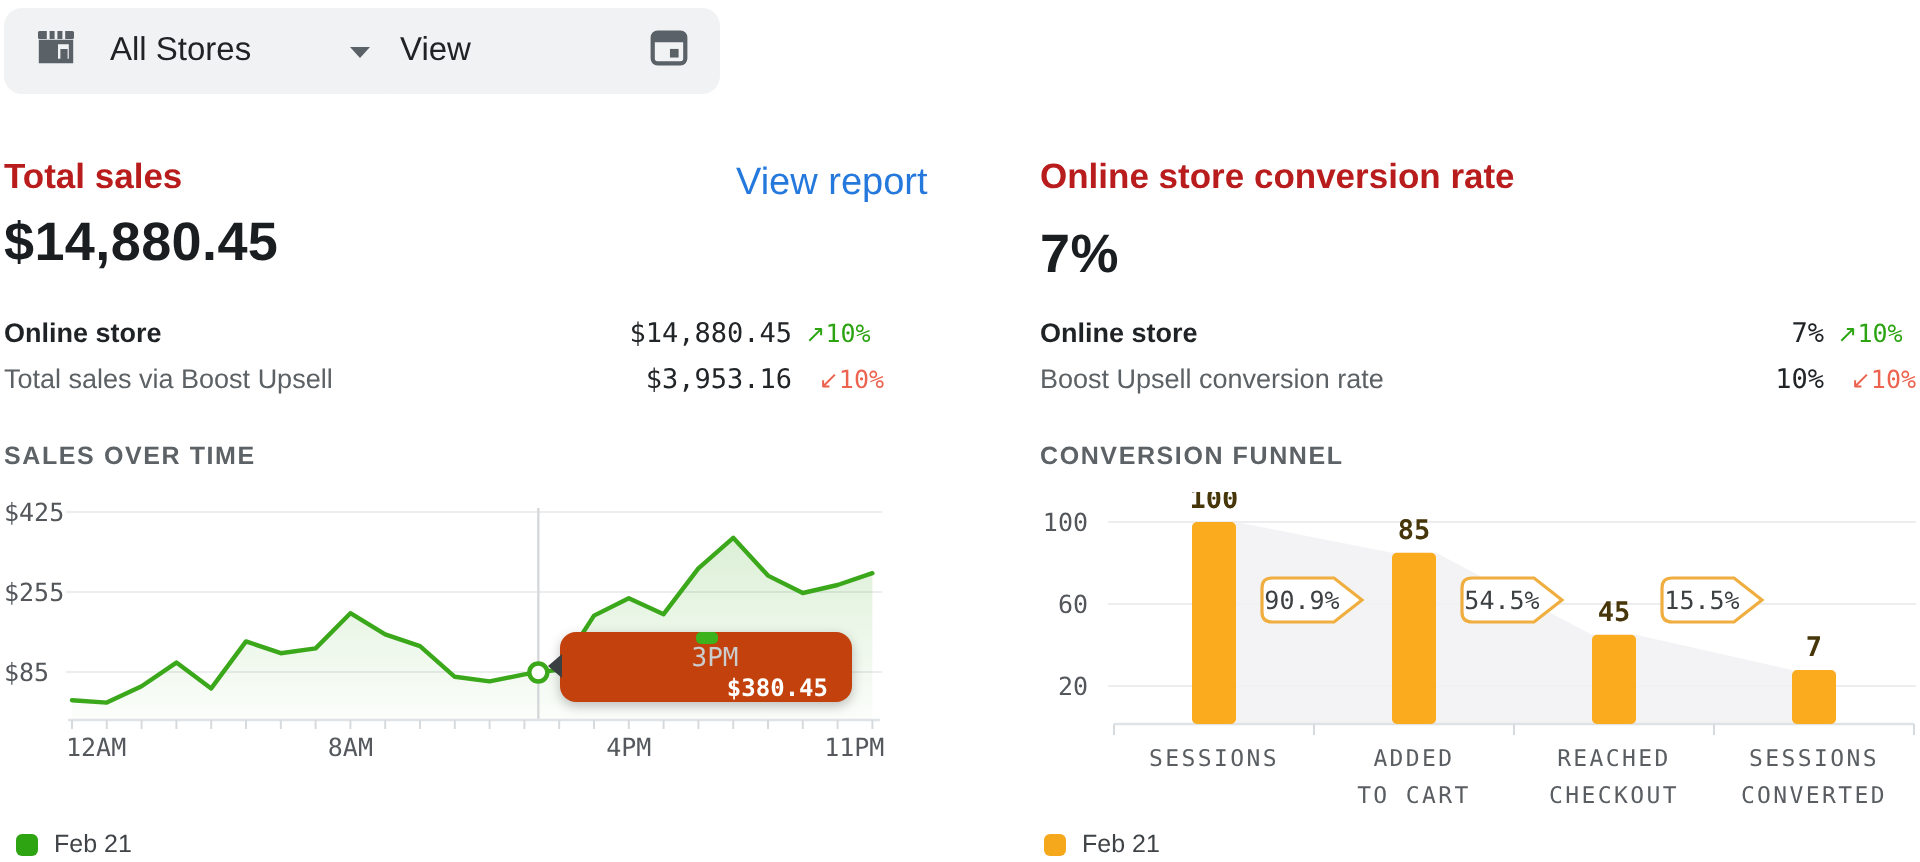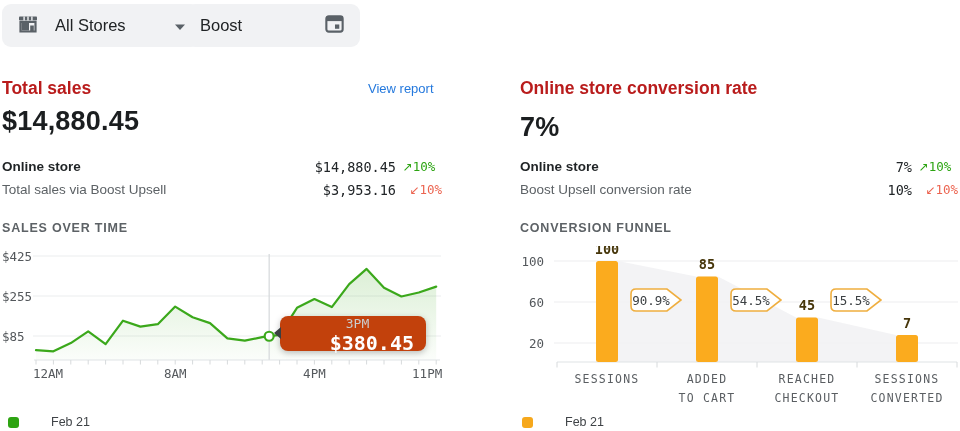--- a/index.html
+++ b/index.html
@@ -9,21 +9,21 @@
   
   .pill-btn { position:absolute; top:4px; height:43px; background:#f1f2f4; border-radius:9px;
               display:flex; align-items:center; padding:0 14px; cursor:pointer; }
   .pill-btn .lbl { font-size:16.5px; color:#202325; }
   #btn-stores { left:2px; width:198px; }
   #btn-today  { left:186px; width:174px; justify-content:space-between; }
   .icon-slate { color:#5a6167; }
 
   
   .panel-title { position:absolute; font-size:17.5px; font-weight:bold; color:#b91c1c; }
-  .view-report { position:absolute; left:368px; top:81px; font-size:13px; color:#2579dd; text-decoration:none;text-align:center; }
+  .view-report { position:absolute; left:368px; top:81px; font-size:19px; color:#2579dd; text-decoration:none;text-align:center; }
   .big-value   { position:absolute; font-size:27px; font-weight:bold; color:#1b1e20; letter-spacing:.2px; }
 
   
   .metric-rows { position:absolute; }
   .metric-row  { display:flex; align-items:center; height:23px; }
   .metric-label { flex:1; font-size:13.5px; color:#5c6165; }
   .metric-label.strong { color:#1f2325; font-weight:bold; }
   .metric-value { width:110px; text-align:right; font-family:"DejaVu Sans Mono", monospace; font-size:13.5px; color:#212528; }
   .metric-delta { width:46px; text-align:right; font-family:"DejaVu Sans Mono", monospace; font-size:12.5px; }
   .metric-delta.up   { color:#2ca412;text-align:center; }
@@ -35,24 +35,24 @@
   .chart-svg { position:absolute; }
   .axis-mono { font-family:"DejaVu Sans Mono", monospace; }
 
   
   .tooltip { position:absolute; left:280px; top:316px; width:146px; height:35px; background:#c2410c;
              border-radius:8px; display:flex; align-items:center; padding:0 12px; box-shadow:0 2px 6px rgba(0,0,0,.25);flex-direction:column; }
   .tooltip .tail { position:absolute; left:-6px; top:11px; width:0; height:0;
                    border-top:6px solid transparent; border-bottom:6px solid transparent; border-right:7px solid #3a3f42; }
   .tooltip .sw { width:11px; height:11px; border-radius:2.5px; background:#3cb31c; }
   .tooltip .t-label { margin-left:9px; font-family:"DejaVu Sans Mono", monospace; font-size:13px; color:#caccce; }
-  .tooltip .t-value { margin-left:auto; font-family:"DejaVu Sans Mono", monospace; font-size:20px; font-weight:bold; color:#fff; }
-
-  
-  .legend { position:absolute; display:flex; align-items:center;gap:24px; }
+  .tooltip .t-value { margin-left:auto; font-family:"DejaVu Sans Mono", monospace; font-size:12px; font-weight:bold; color:#fff; }
+
+  
+  .legend { position:absolute; display:flex; align-items:center; }
   .legend .sq { width:11px; height:11px; border-radius:3px; }
   .legend .lg-label { margin-left:8px; font-size:12.5px; color:#3f4347; }
 </style>
 </head>
 <body>
 
 <div class="canvas">
 
   <div class="pill-btn" id="btn-stores">
     <span class="icon-slate">
@@ -68,21 +68,21 @@
     </span>
     <span class="lbl" style="margin-left:15px">All Stores</span>
     <span style="margin-left:auto">
       <svg width="12" height="8" viewBox="0 0 12 8">
           <path d="M1 1.5h10L6 7z" fill="#5a6167"></path>
         </svg>
     </span>
   </div>
 
   <div class="pill-btn" id="btn-today">
-    <span class="lbl">Boost</span>
+    <span class="lbl">View</span>
     <span>
       <svg width="23" height="23" viewBox="0 0 24 24">
         <rect x="3.5" y="4.5" width="17" height="16" rx="2.5" fill="none" stroke="#5a6167" stroke-width="2.2"></rect>
         <path d="M3.5 4.5h17v5h-17z" fill="#5a6167"></path>
         <rect x="12.5" y="13" width="4.5" height="4.5" fill="#5a6167"></rect>
       </svg>
     </span>
   </div>
 
   <div class="panel-title" style="left:2px; top:78px">Total sales</div>

